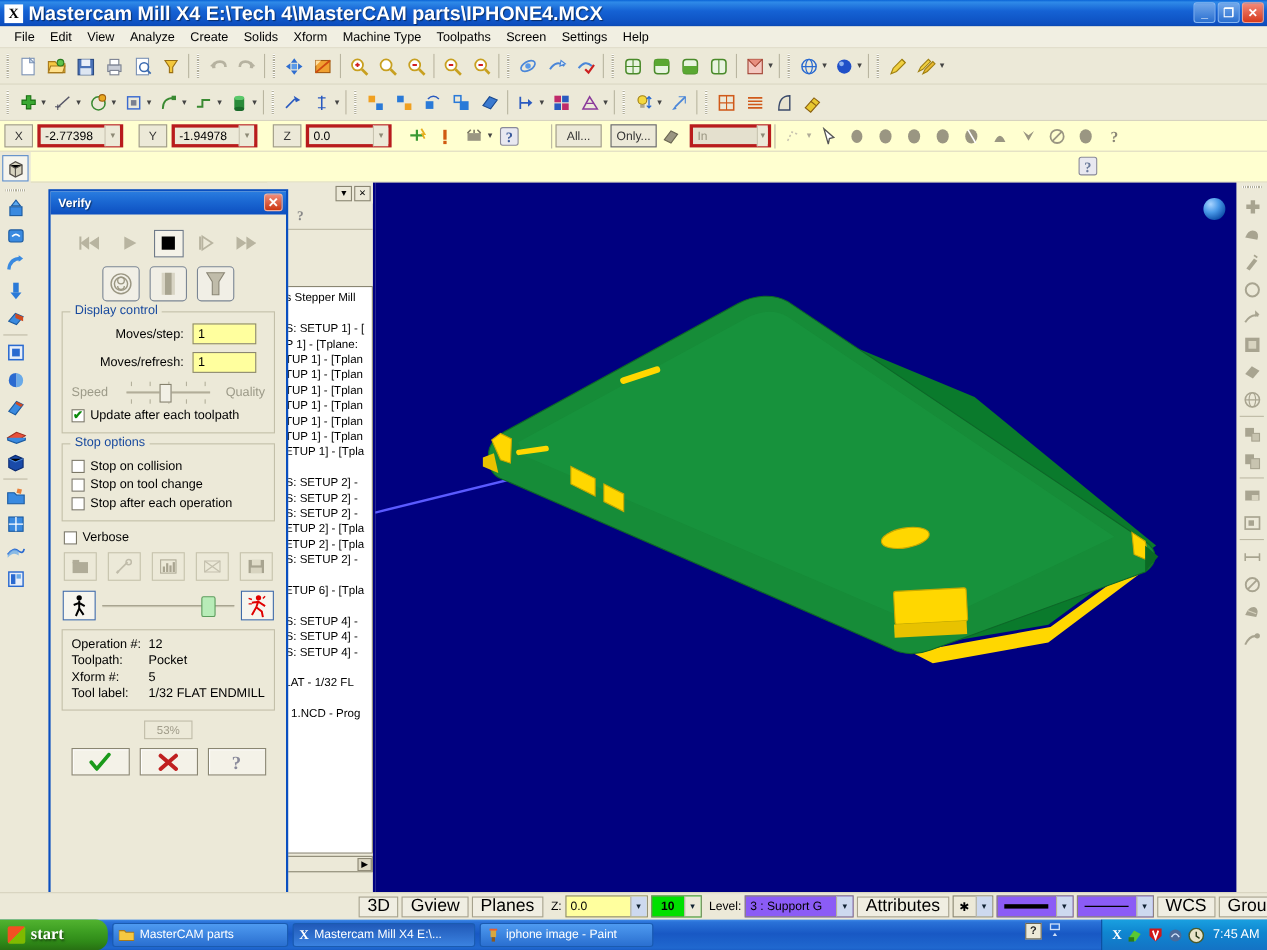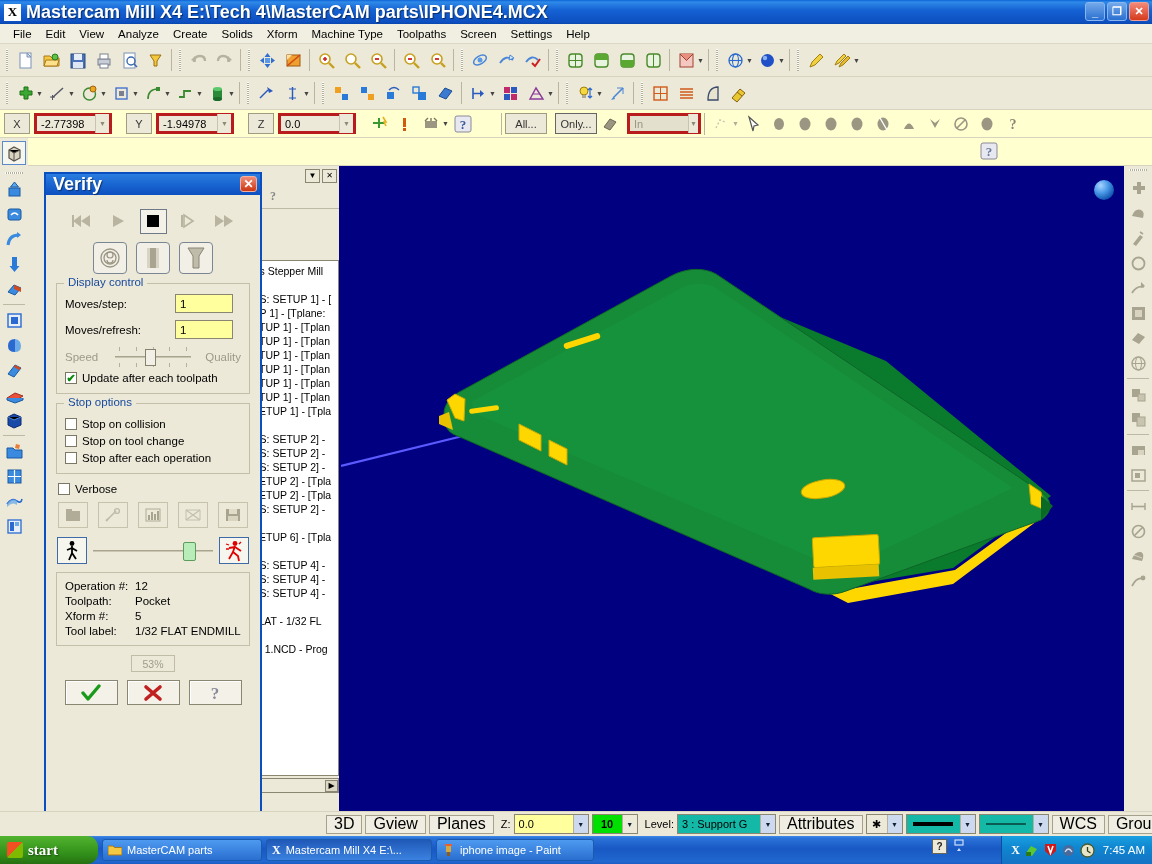--- a/index.html
+++ b/index.html
@@ -149,21 +149,21 @@
 
   
   .verify {
     position:absolute; left:44px; top:172px; width:218px; height:656px;
     background:#ece9d8; border:2px solid #0a4fc0;
   }
   .verify-tb {
     height:21px; background:linear-gradient(to bottom,#2a7de0 0%,#1a67d2 45%,#0d4fc0 100%);
     display:flex; align-items:center; padding-left:7px; position:relative;
   }
-  .verify-tb .vt { color:#fff; font-weight:bold; font-size:18px;
+  .verify-tb .vt { color:#fff; font-weight:bold; font-size:11px;
                    text-shadow:1px 1px 1px rgba(0,0,0,.45); }
   .verify-x {
     position:absolute; right:3px; top:2px; width:17px; height:16px;
     background:linear-gradient(to bottom,#f08c78,#cc3612); border:1px solid #f4b09c;
     border-radius:3px; color:#fff; font-weight:bold; font-size:12px;
     display:flex; align-items:center; justify-content:center;
   }
   .vbody { padding:6px 8px 0 8px; }
   .playrow { display:flex; align-items:center; justify-content:space-between;
              padding:4px 14px 0 14px; height:36px; }
@@ -176,21 +176,21 @@
 
   .fs {
     border:1px solid #c3bfa9; margin:9px 2px 0 2px; padding:10px 8px 9px 8px;
     position:relative;
   }
   .fs > legend, .fs-title {
     position:absolute; top:-8px; left:7px; background:#ece9d8;
     padding:0 4px; font-size:11.5px; color:#17499e;
   }
   .frow { display:flex; align-items:center; margin-bottom:7px; }
-  .flabel { font-size:11.5px; text-align:left; width:110px; padding-right:8px; color:#000; }
+  .flabel { font-size:11.5px; text-align:right; width:110px; padding-right:8px; color:#000; }
   .fin { width:58px; height:19px; background:#ffff9e; border:1px solid #8a8672;
          font-size:11.5px; padding-left:4px; font-family:"Liberation Sans",sans-serif;
          outline:none; }
   .sliderrow { display:flex; align-items:center; gap:6px; margin-top:6px; }
   .sl-lbl { font-size:11.5px; color:#9c9a88; width:44px; }
   .sl-lbl.r { text-align:right; }
   .track { position:relative; flex:1; height:22px; }
   .track .bar { position:absolute; left:0; right:0; top:10px; height:2px;
                 background:#c8c4b0; border-top:1px solid #a8a490; }
   .ticks { position:absolute; left:0; right:0; display:flex;
@@ -230,21 +230,21 @@
   
   .statusbar {
     position:absolute; left:0; top:811px; width:1152px; height:25px;
     background:#ece9d8; display:flex; align-items:center; padding-left:2px;
     border-top:1px solid #d7d3bf;
   }
   .sbtn { height:19px; border:1px solid #a5a18c; background:#f0eee2;
           display:flex; align-items:center; justify-content:center;
           font-size:16px; padding:0 7px; margin-right:3px; color:#000; }
   .slabel { font-size:11px; margin:0 3px 0 4px; color:#000; }
-  .scombo { height:20px; border:1px solid #8a8672; background:#14b8a6;
+  .scombo { height:20px; border:1px solid #8a8672; background:#8b5cf6;
             display:flex; align-items:center; margin-right:3px; }
   .scombo .val { font-size:11px; padding:0 4px; white-space:nowrap; overflow:hidden; }
   .scombo .arr { width:15px; height:18px; background:#cdd9ef;
                  border-left:1px solid #b5b19c; display:flex;
                  align-items:center; justify-content:center; font-size:7px; color:#123; }
 
   
   .taskbar {
     position:absolute; left:0; top:836px; width:1152px; height:28px;
     background:linear-gradient(to bottom,#3f8ae8 0%,#2a72d8 8%,#1858c4 46%,#2068cf 92%,#1a5cc4 100%);

